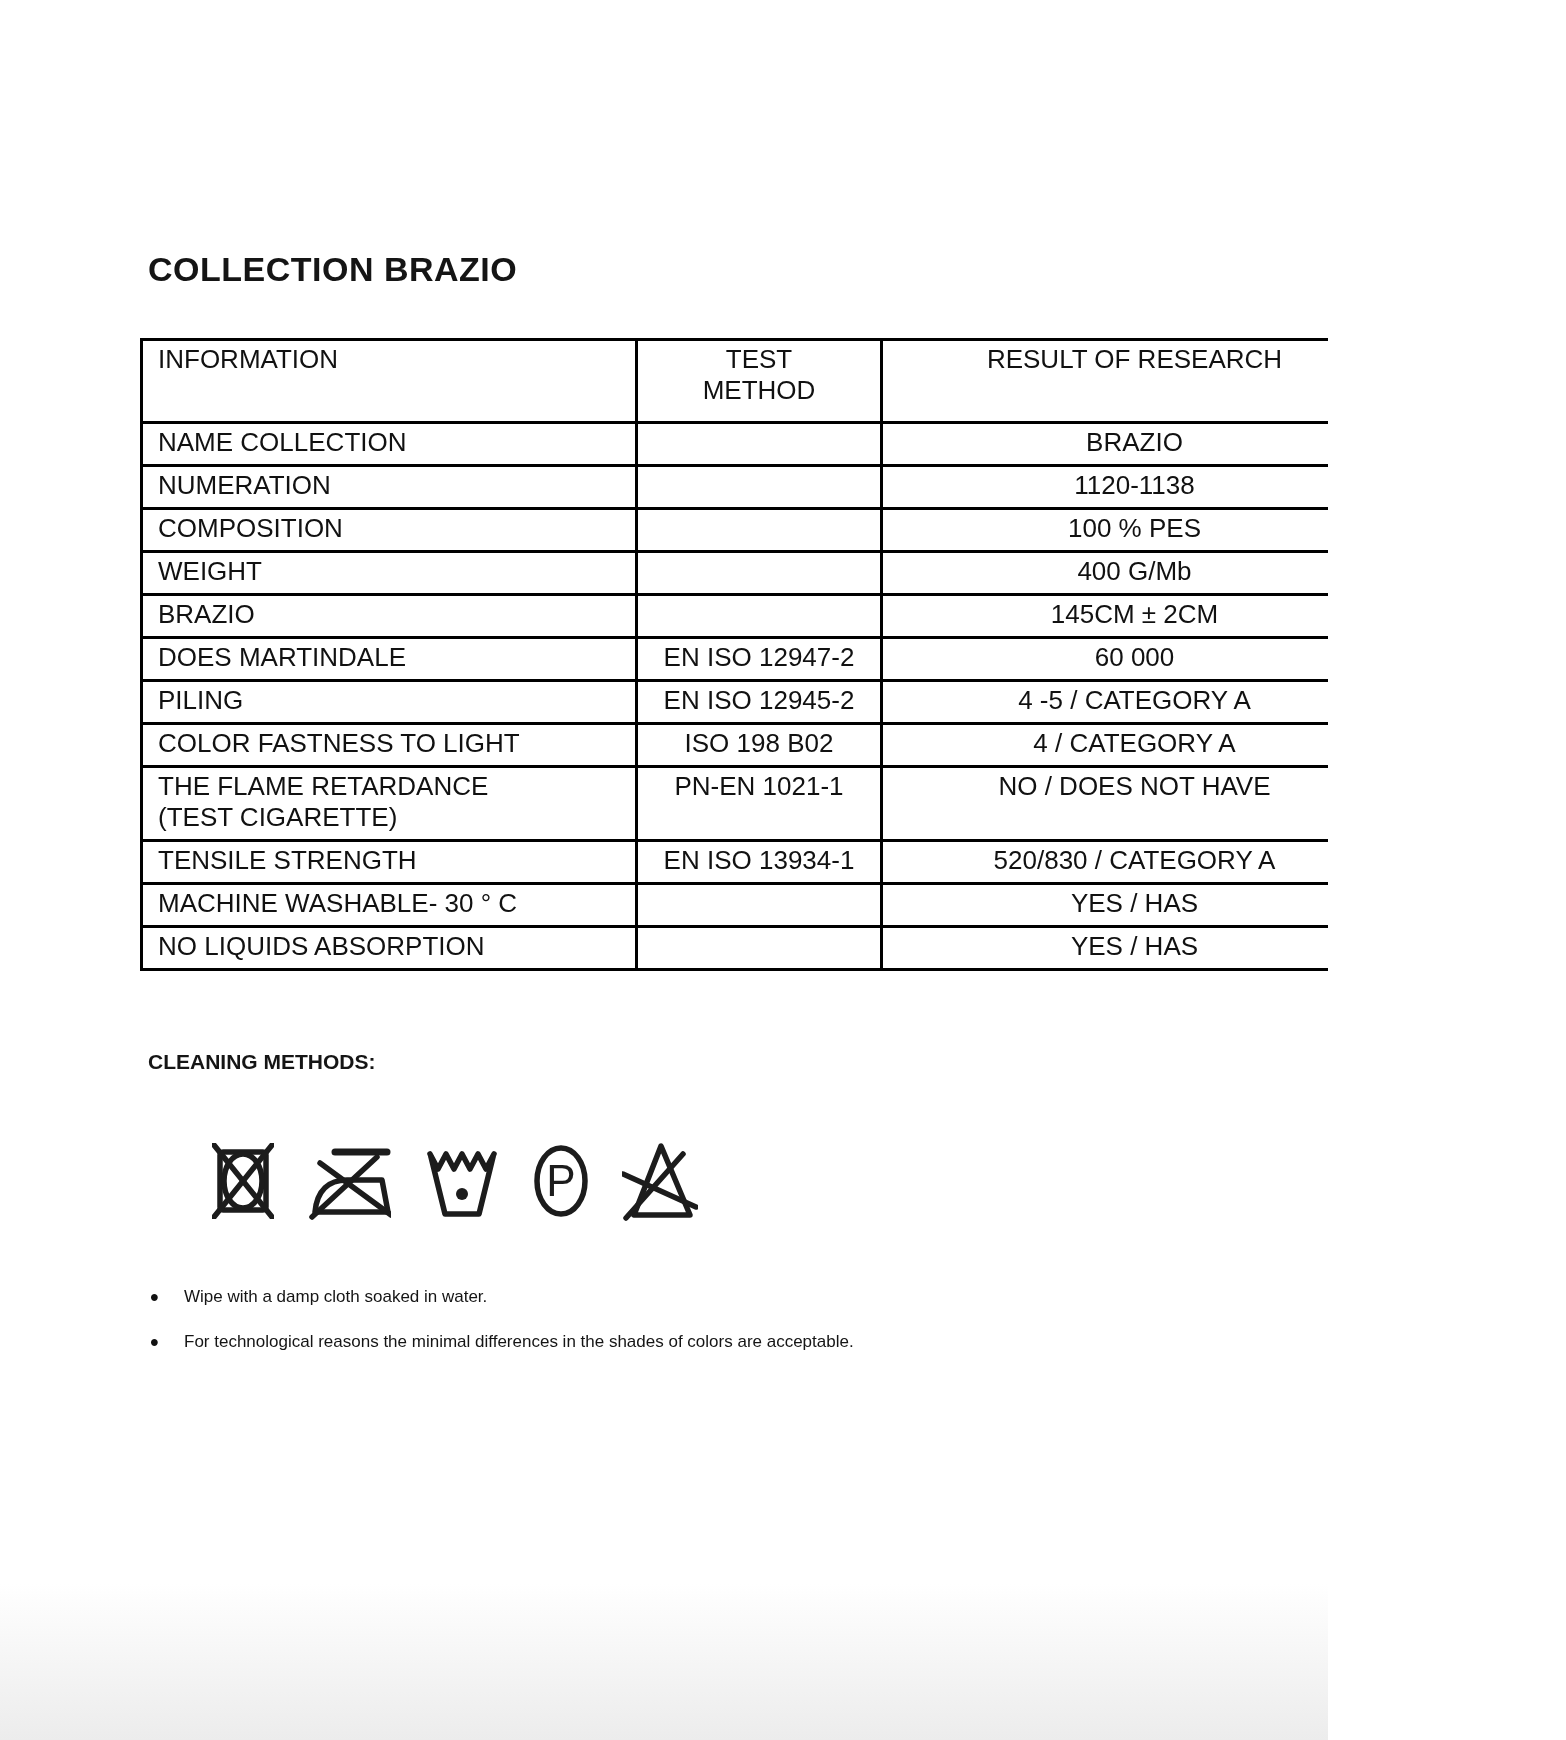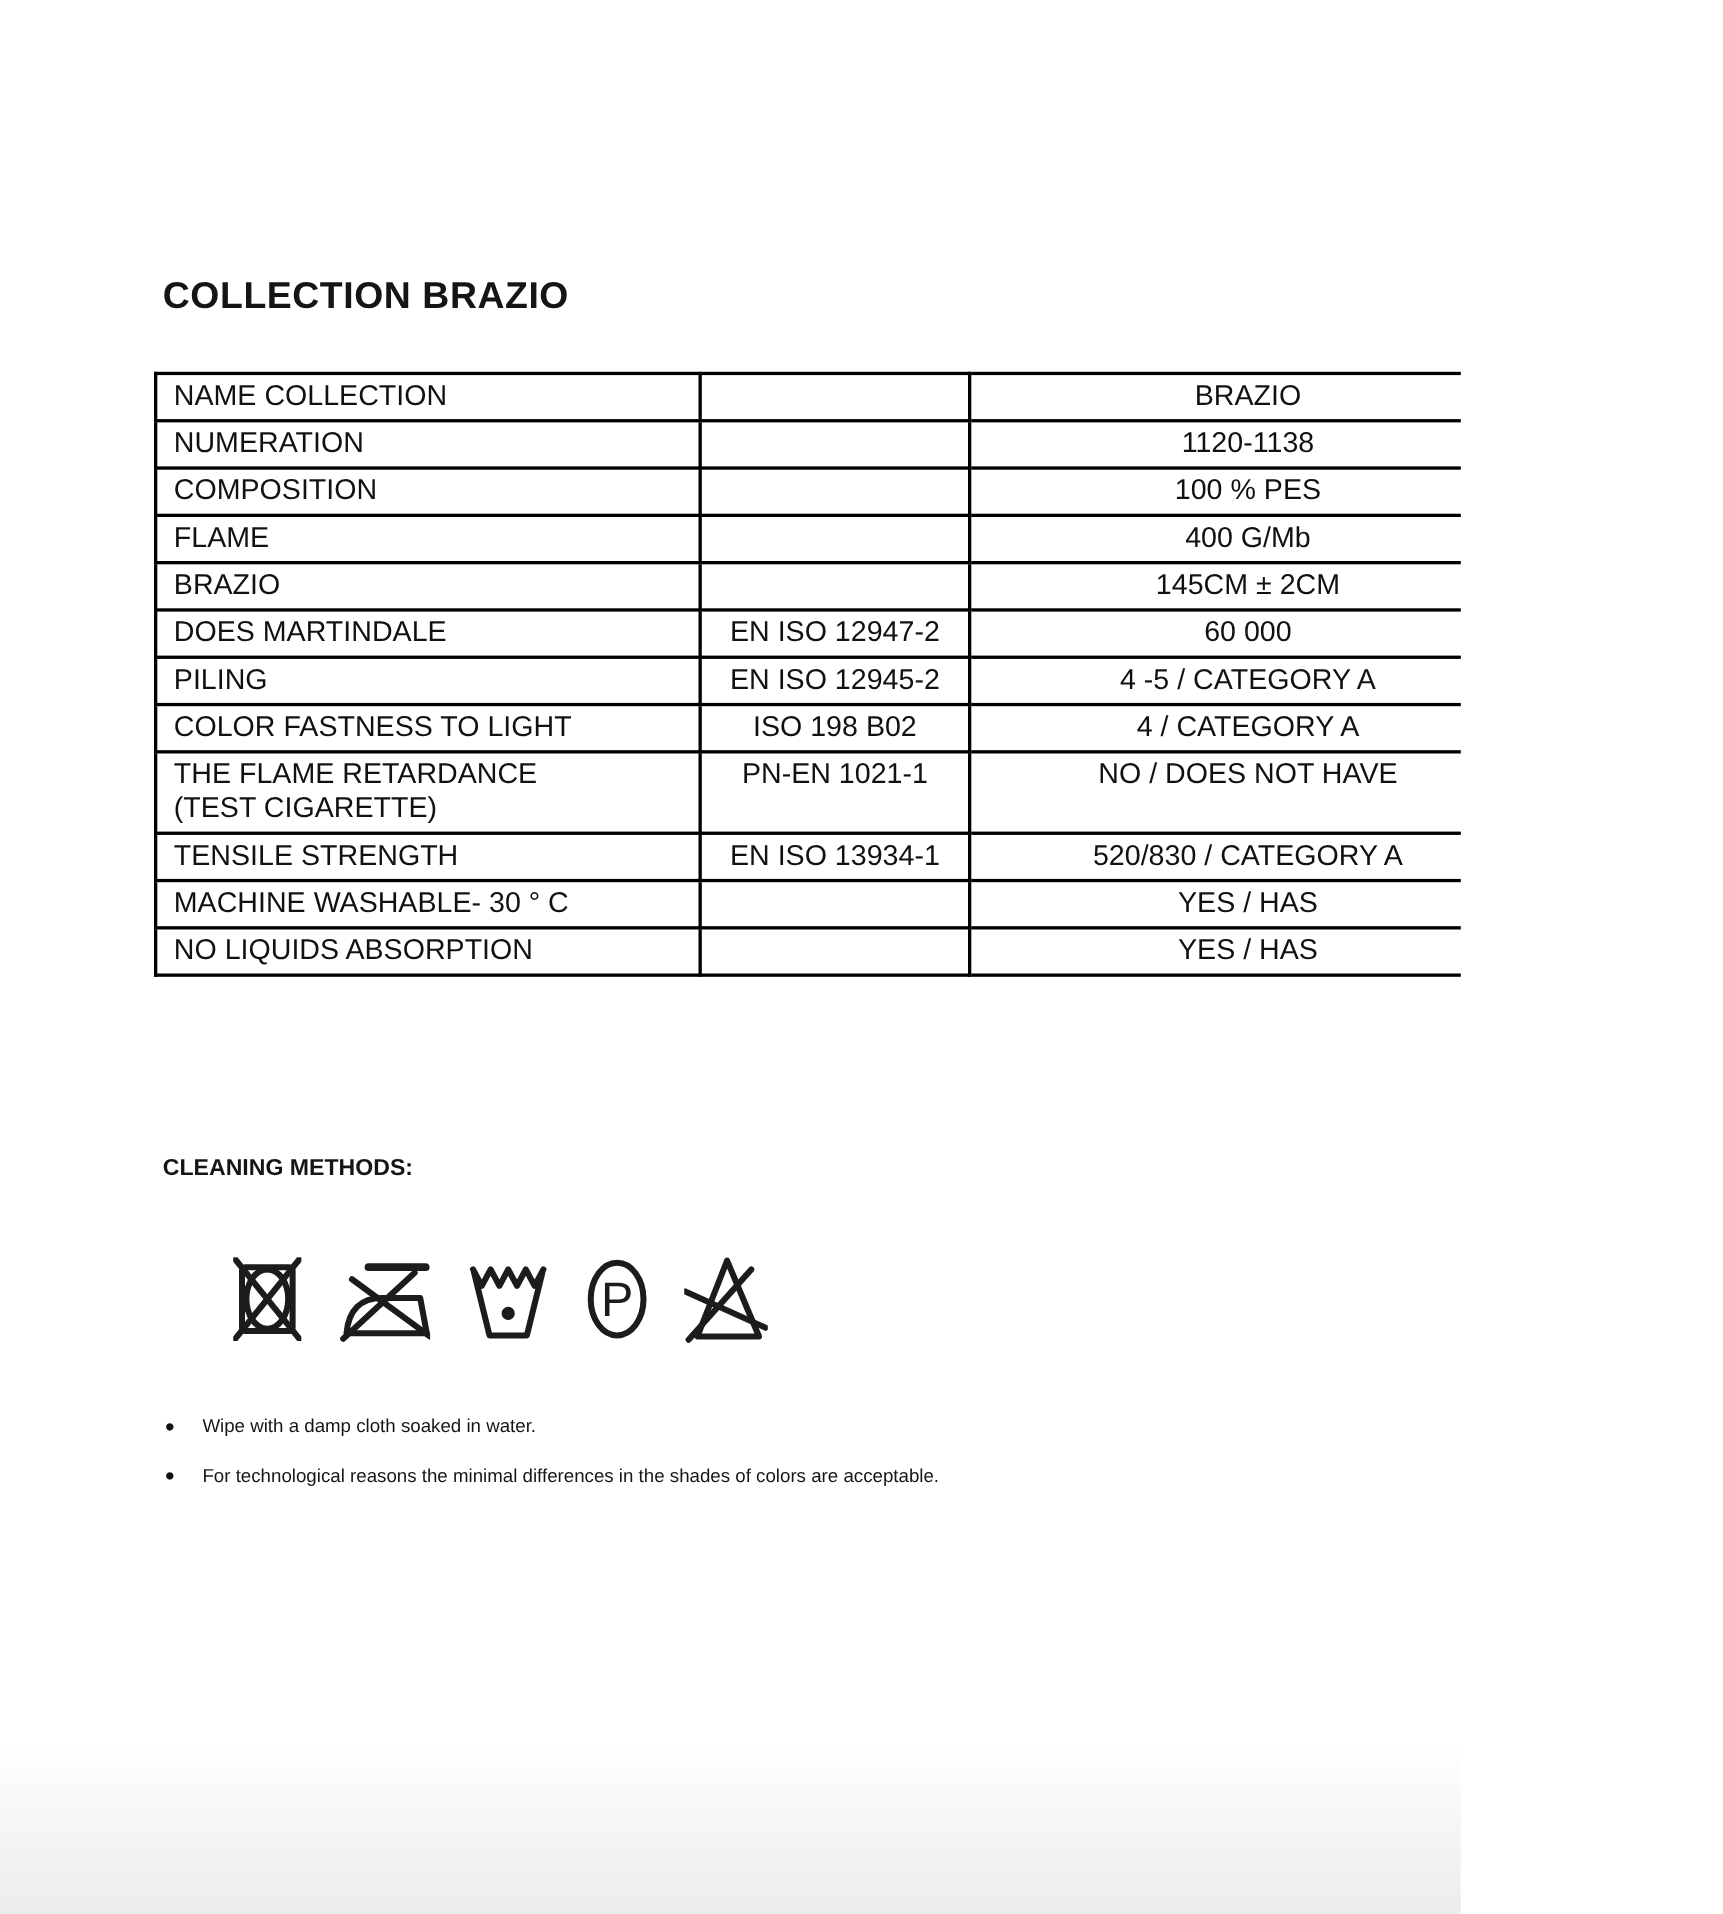--- a/index.html
+++ b/index.html
@@ -62,37 +62,43 @@
 
   <div class="doc-title">COLLECTION BRAZIO</div>
 
   <table class="spec">
     <colgroup>
       <col style="width:495px">
         <col style="width:245px">
         <col style="width:506px">
     </colgroup>
     <tbody>
+      <tr class="head">
+        <td class="c1">INFORMATION</td>
+        <td class="c2">TEST
+METHOD</td>
+        <td class="c3">RESULT OF RESEARCH</td>
+      </tr>
       <tr>
         <td class="c1">NAME COLLECTION</td>
         <td class="c2"></td>
         <td class="c3">BRAZIO</td>
       </tr>
       <tr>
         <td class="c1">NUMERATION</td>
         <td class="c2"></td>
         <td class="c3">1120-1138</td>
       </tr>
       <tr>
         <td class="c1">COMPOSITION</td>
         <td class="c2"></td>
         <td class="c3">100 % PES</td>
       </tr>
       <tr>
-        <td class="c1">FLAME</td>
+        <td class="c1">WEIGHT</td>
         <td class="c2"></td>
         <td class="c3">400 G/Mb</td>
       </tr>
       <tr>
         <td class="c1">BRAZIO</td>
         <td class="c2"></td>
         <td class="c3">145CM ± 2CM</td>
       </tr>
       <tr>
         <td class="c1">DOES MARTINDALE</td>

